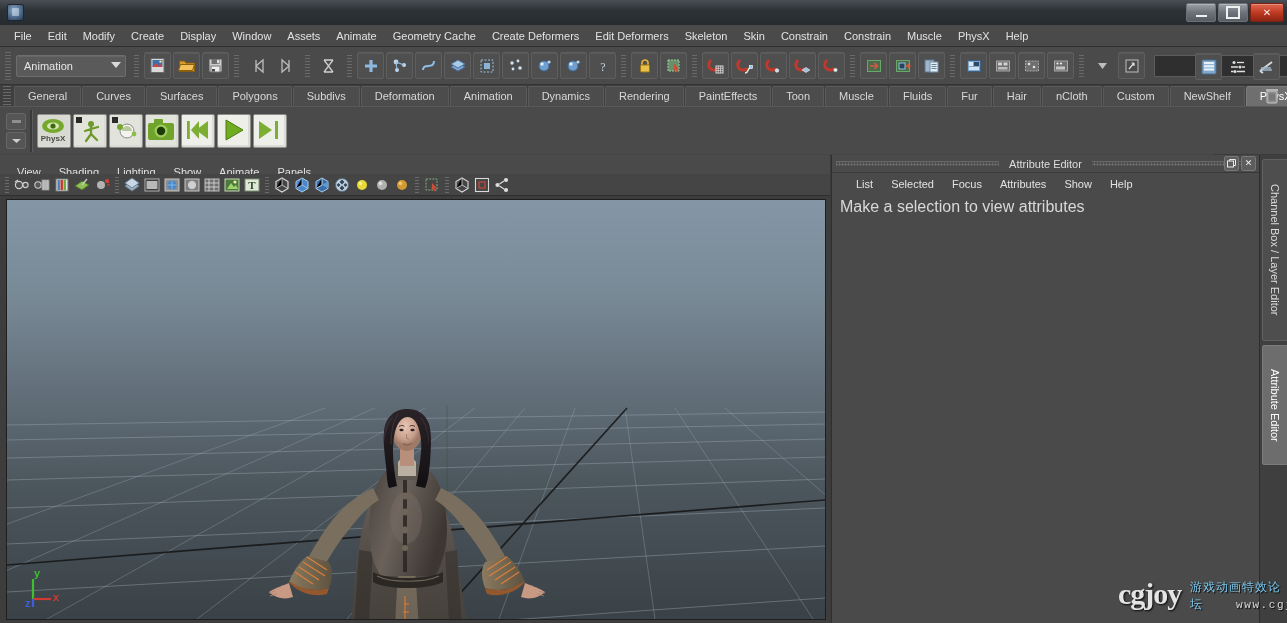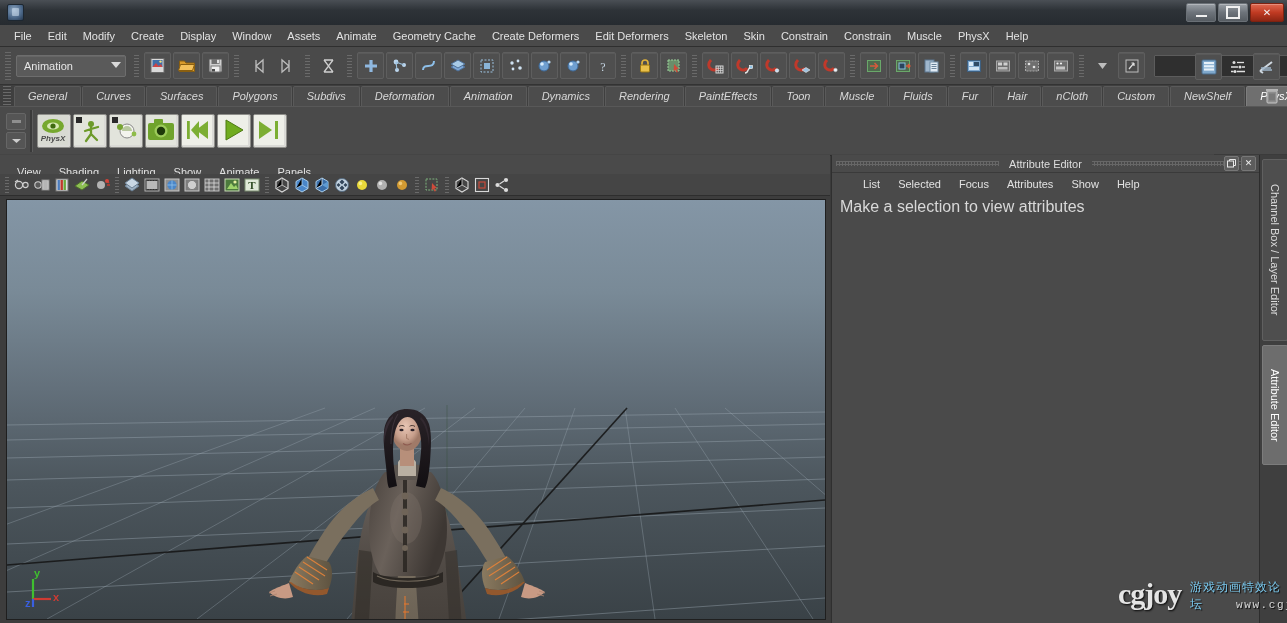--- a/index.html
+++ b/index.html
@@ -96,21 +96,20 @@
   .cmdline{
     height:20px;width:165px;margin-left:8px;flex:0 0 auto;
     background:#2f2f2f;border:1px solid #5c5c5c;border-radius:1px;
   }
   .tb-right{position:absolute;right:6px;top:6px;display:flex;align-items:center;}
 
   
   .shelfwrap{
     position:absolute;left:0;top:85px;width:1214px;height:70px;background:#454545;
     border-bottom:1px solid #2c2c2c;
-    font-style:italic;
   }
   .shelf-tabs{
     position:absolute;left:0;top:0;width:1287px;height:22px;
     background:#3f3f3f;display:flex;align-items:flex-end;
     border-bottom:1px solid #585858;box-sizing:border-box;
   }
   .shelf-grip{
     width:8px;height:20px;margin-left:3px;margin-right:3px;flex:0 0 auto;
     background-image:repeating-linear-gradient(180deg,#6a6a6a 0 1px,transparent 1px 3px);
   }
@@ -194,21 +193,21 @@
     font-size:11px;color:#dedede;
   }
   .ae-wbtns{position:absolute;right:3px;top:1px;display:flex;gap:2px;z-index:3;}
   .ae-wbtn{
     width:13px;height:13px;background:#5d5d5d;border:1px solid #777;border-radius:2px;
     display:flex;align-items:center;justify-content:center;font-size:9px;color:#eee;
     line-height:1;
   }
   .ae-menubar{
     position:absolute;left:0;top:18px;width:427px;height:21px;
-    display:flex;align-items:center;padding-left:22px;box-sizing:border-box;
+    display:flex;align-items:center;padding-left:15px;box-sizing:border-box;
   }
   .ae-menubar .mi{padding:2px 9px;font-size:11px;color:#e2e2e2;}
   .ae-msg{position:absolute;left:8px;top:43px;font-size:16px;color:#d8d8d8;}
 
   
   .rtabs{
     position:absolute;left:1259px;top:155px;width:28px;height:468px;background:#3f3f3f;
     border-left:1px solid #2d2d2d;
   }
   .vtab{

